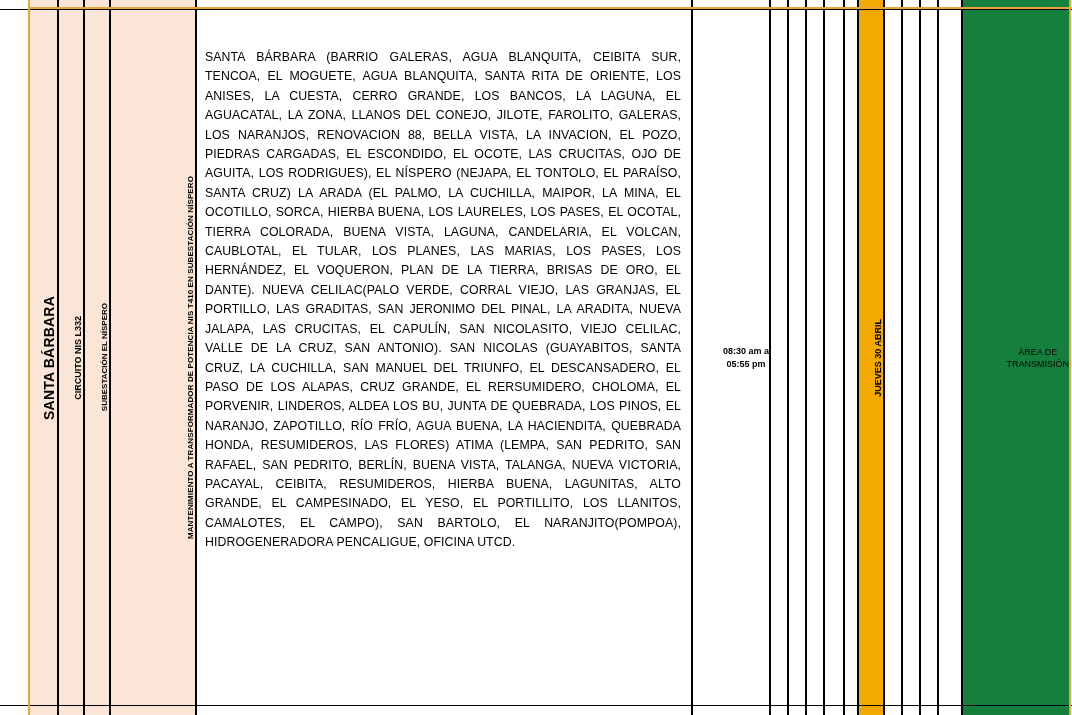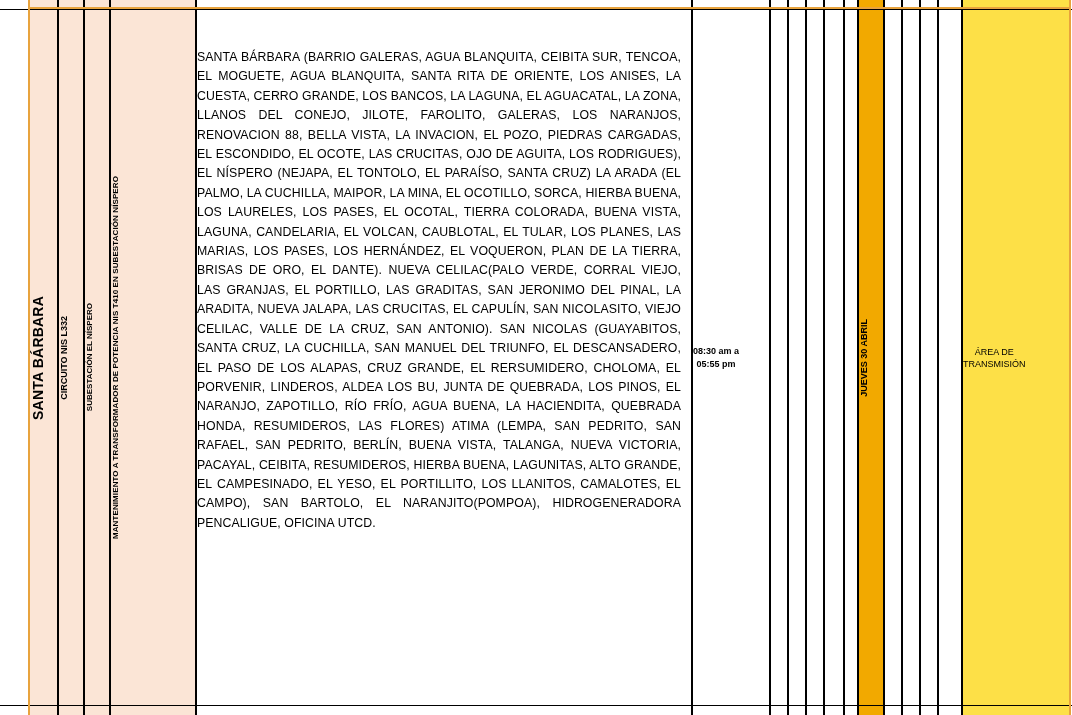--- a/index.html
+++ b/index.html
@@ -25,21 +25,21 @@
 
   
   .col {
     position: absolute;
     top: 0;
     height: 715px;
     border-left: 1px solid #000000;
     border-right: 1px solid #000000;
     display: flex;
     align-items: center;
-    justify-content: flex-start;
+    justify-content: flex-end;
   }
 
   
   .hline-top {
     position: absolute;
     left: 0;
     top: 9px;
     width: 1072px;
     height: 0;
     border-top: 1px solid #000000;
@@ -134,20 +134,21 @@
     padding: 48px 10px 10px 0;
   }
   .areas-text {
     font-size: 12.3px;
     line-height: 19.4px;
     text-align: justify;
     text-justify: inter-word;
     letter-spacing: 0.1px;
     width: 100%;
     padding-left: 0;
+    margin-left: 8px;
   }
 
   #col-time {
     left: 692px;
     width: 78px;
     background: #ffffff;
   }
   .time-text {
     font-size: 9px;
     font-weight: bold;
@@ -171,21 +172,21 @@
   #col-day .vrot { font-size: 9px; font-weight: bold; }
 
   #col-pad6 { left: 884px; width: 18px; background: #ffffff; }
   #col-pad7 { left: 902px; width: 18px; background: #ffffff; }
   #col-pad8 { left: 920px; width: 18px; background: #ffffff; }
   #col-pad9 { left: 938px; width: 24px; background: #ffffff; }
 
   #col-transmission {
     left: 962px;
     width: 107px;
-    background: #fde047;
+    background: #15803d;
     border-right: none;
   }
   .transmission-text {
     font-size: 9px;
     text-align: center;
     line-height: 12px;
   }
 </style>
 </head>
 <body>

